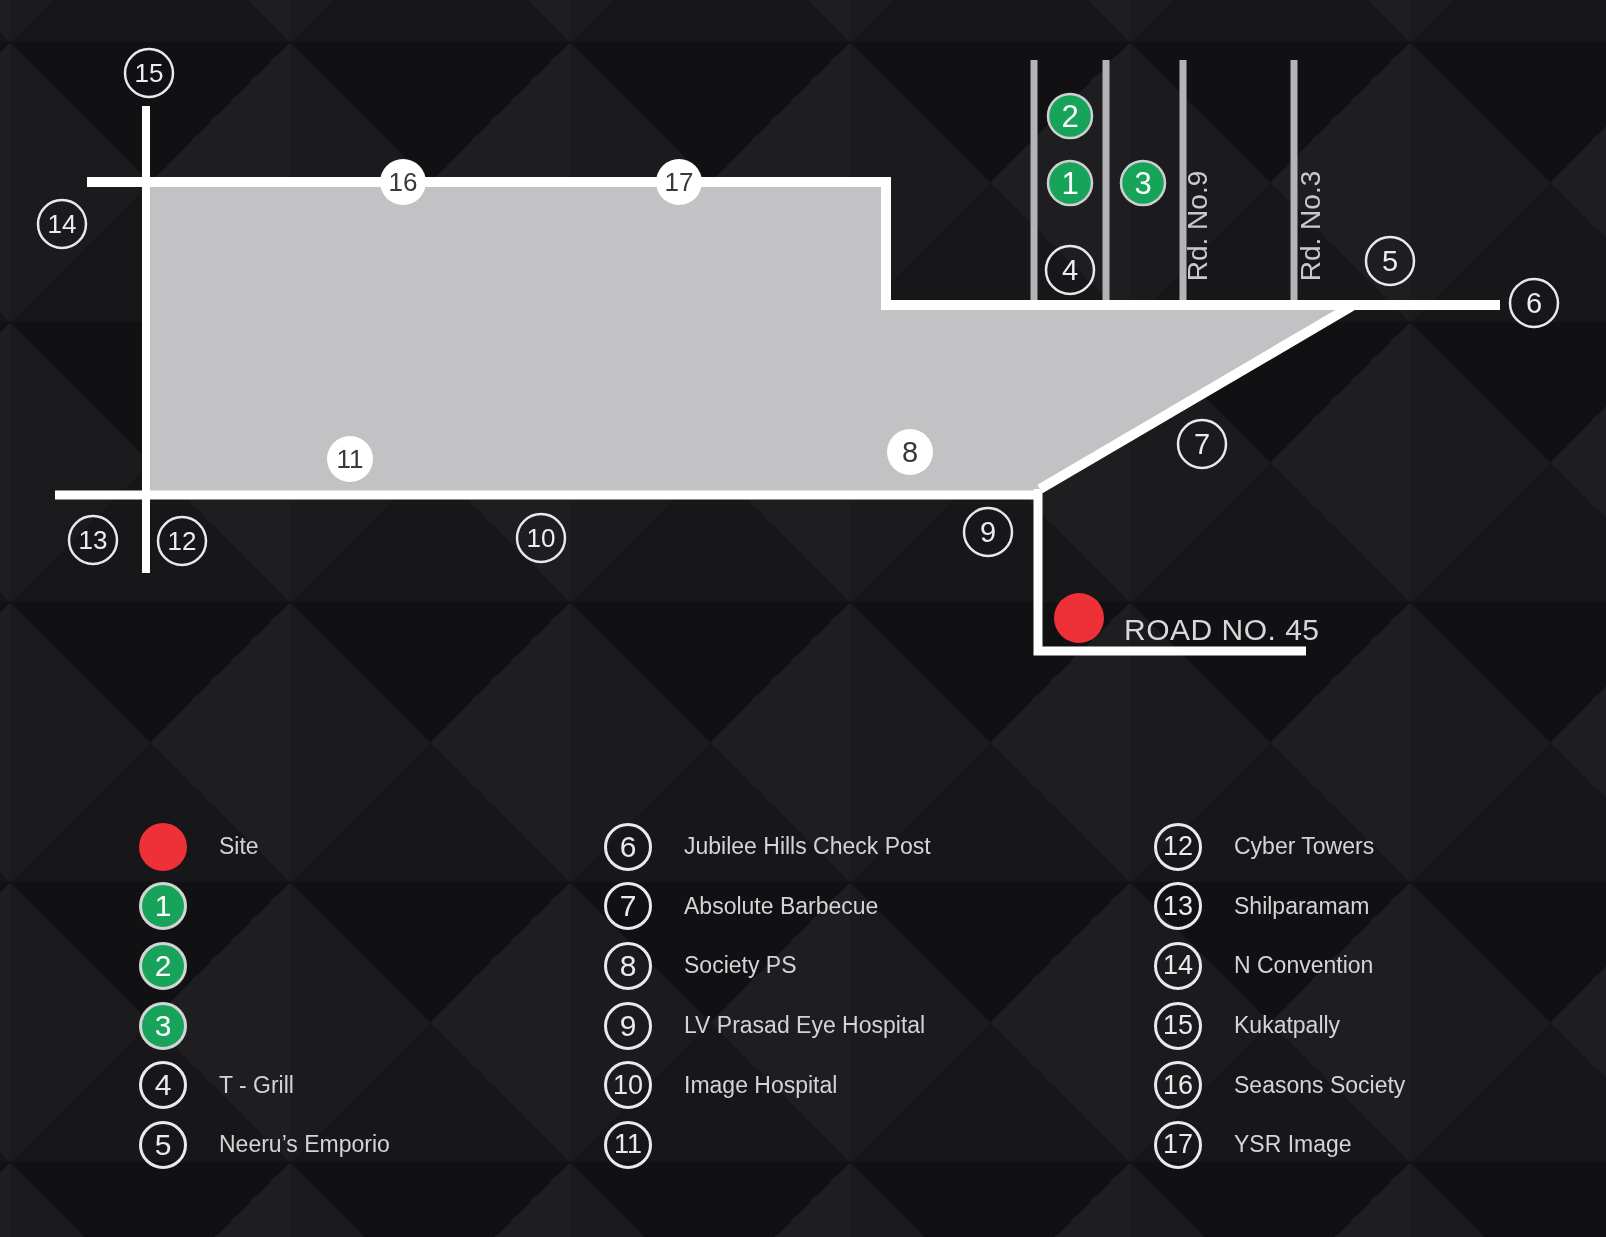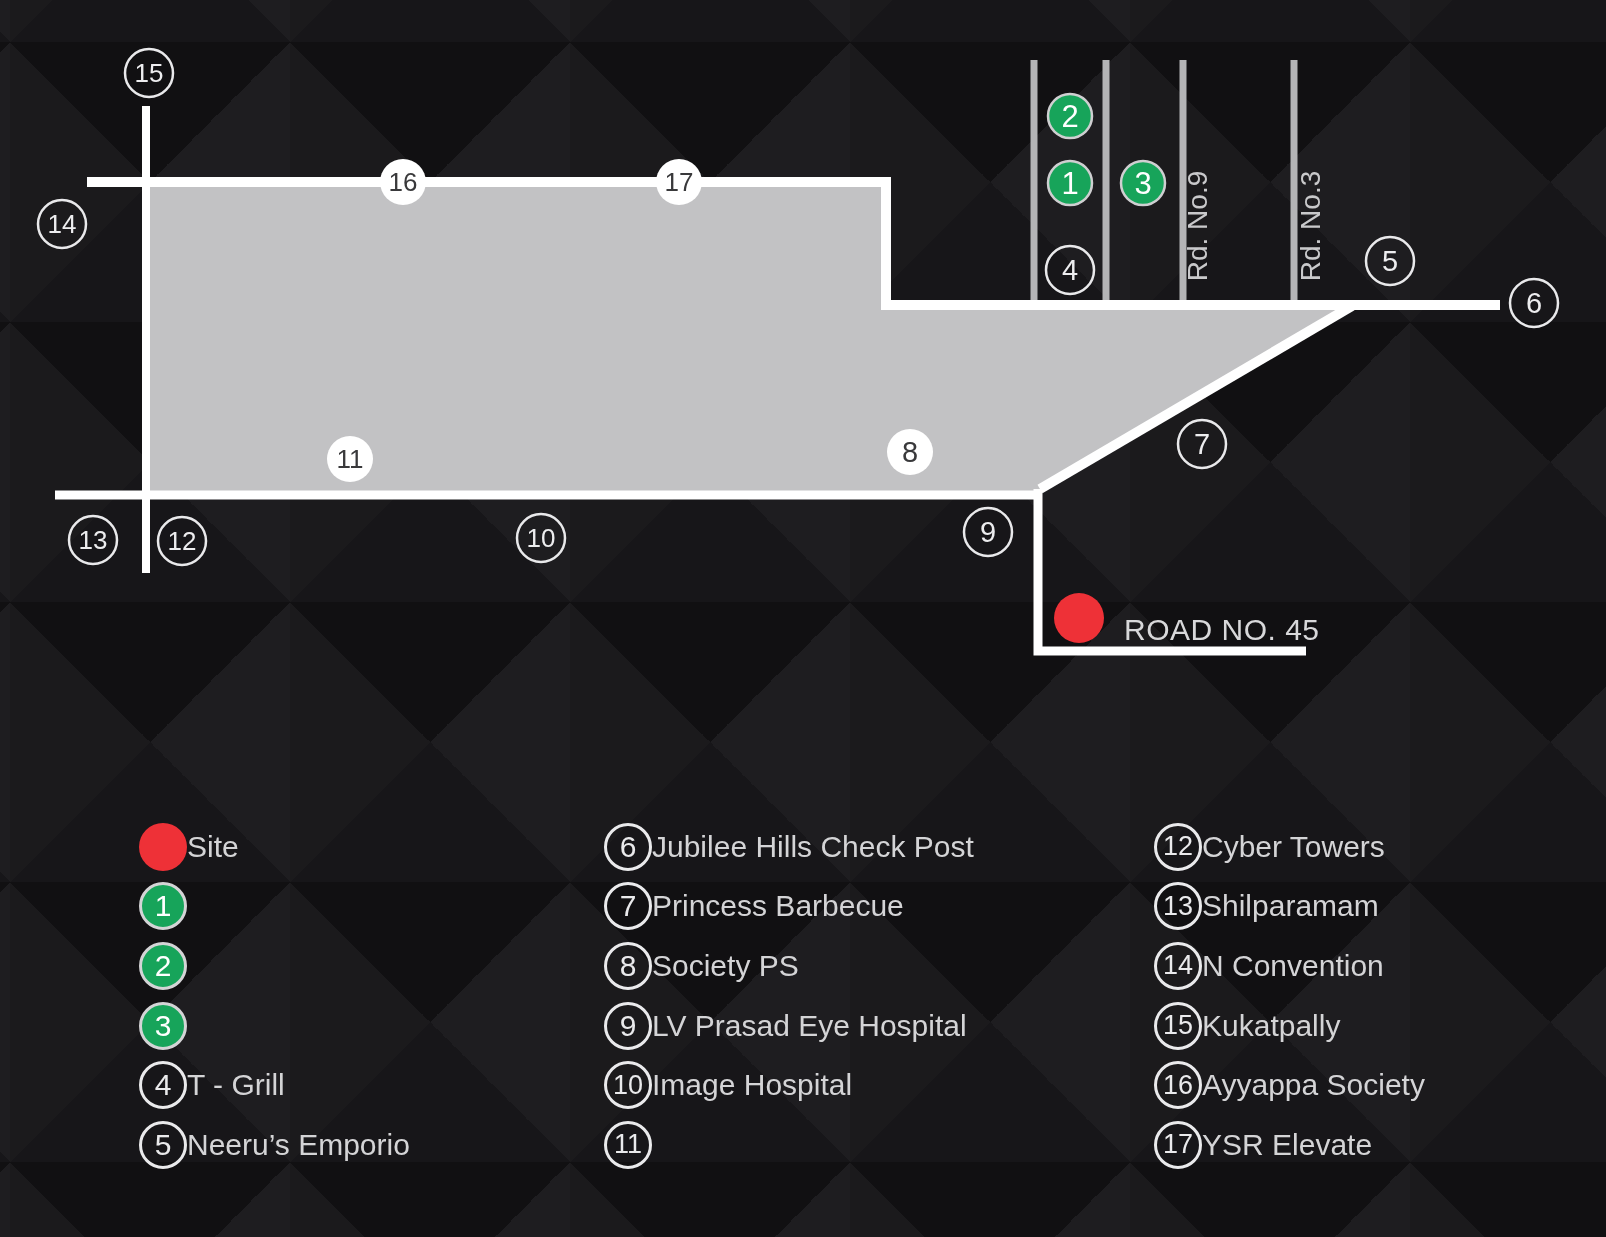--- a/index.html
+++ b/index.html
@@ -42,21 +42,21 @@
   .legend-row{display:flex;align-items:center;height:59.6px;}
   .legend-badge{
     box-sizing:border-box;width:48px;height:48px;border-radius:50%;
     flex:0 0 48px;display:flex;align-items:center;justify-content:center;
     font-size:30px;line-height:1;
   }
   .legend-badge.two{font-size:27px;}
   .badge-outline{border:3px solid #eaeaec;color:#eaeaec;}
   .badge-green{background:var(--green,#17a45a);border:3px solid #d4d4d6;color:#ffffff;}
   .badge-site{background:var(--red,#ee3137);}
-  .legend-label{color:#d4d4d6;font-size:30px;white-space:nowrap;}
+  .legend-label{margin-left:32px;color:#d4d4d6;font-size:23px;white-space:nowrap;}
 </style>
 </head>
 <body>
 
 <svg id="map-svg" width="1606" height="720" viewBox="0 0 1606 720">
 
   <polygon class="land" points="150,187 883,187 883,310 1352,310 1040,491 150,491"></polygon>
 
   <g>
     <path class="road-gray" d="M1034 60 V301"></path>
@@ -189,21 +189,21 @@
     <div class="legend-row">
       <div class="legend-badge badge-outline">
         <span>6</span>
       </div>
       <span class="legend-label">Jubilee Hills Check Post</span>
     </div>
     <div class="legend-row">
       <div class="legend-badge badge-outline">
         <span>7</span>
       </div>
-      <span class="legend-label">Princess Barbecue</span>
+      <span class="legend-label">Absolute Barbecue</span>
     </div>
     <div class="legend-row">
       <div class="legend-badge badge-outline">
         <span>8</span>
       </div>
       <span class="legend-label">Society PS</span>
     </div>
     <div class="legend-row">
       <div class="legend-badge badge-outline">
         <span>9</span>
@@ -244,21 +244,21 @@
     <div class="legend-row">
       <div class="legend-badge badge-outline two">
         <span>15</span>
       </div>
       <span class="legend-label">Kukatpally</span>
     </div>
     <div class="legend-row">
       <div class="legend-badge badge-outline two">
         <span>16</span>
       </div>
-      <span class="legend-label">Ayyappa Society</span>
+      <span class="legend-label">Seasons Society</span>
     </div>
     <div class="legend-row">
       <div class="legend-badge badge-outline two">
         <span>17</span>
       </div>
-      <span class="legend-label">YSR Elevate</span>
+      <span class="legend-label">YSR Image</span>
     </div>
   </div>
 
 </body></html>

